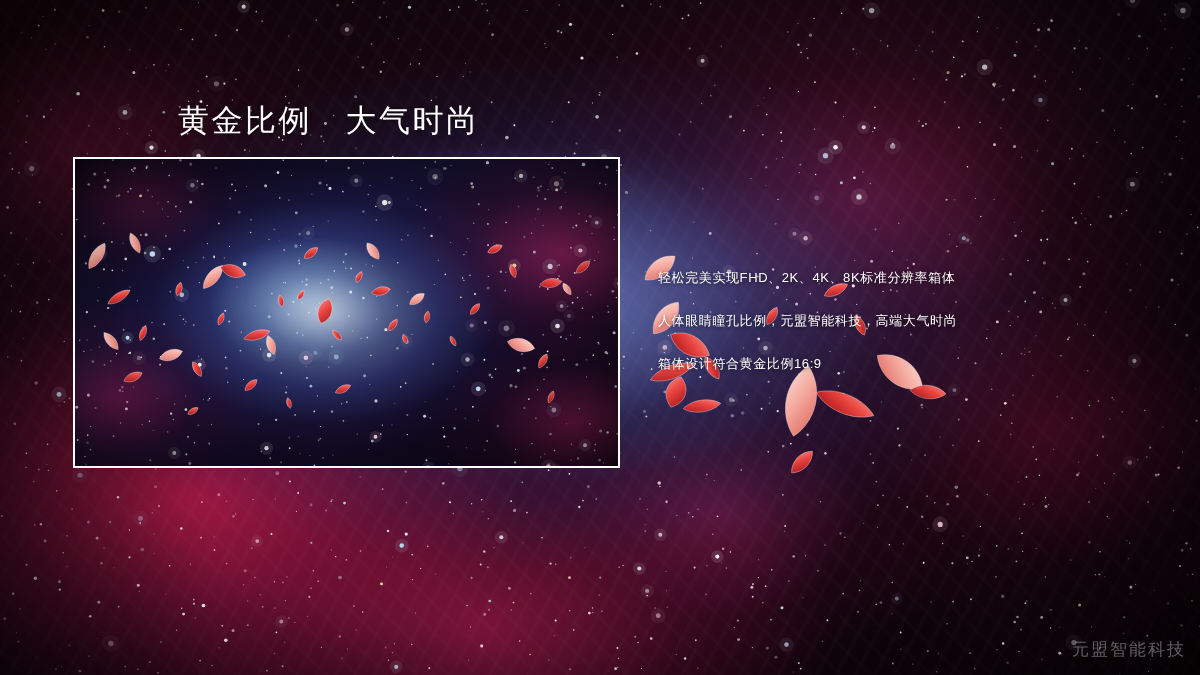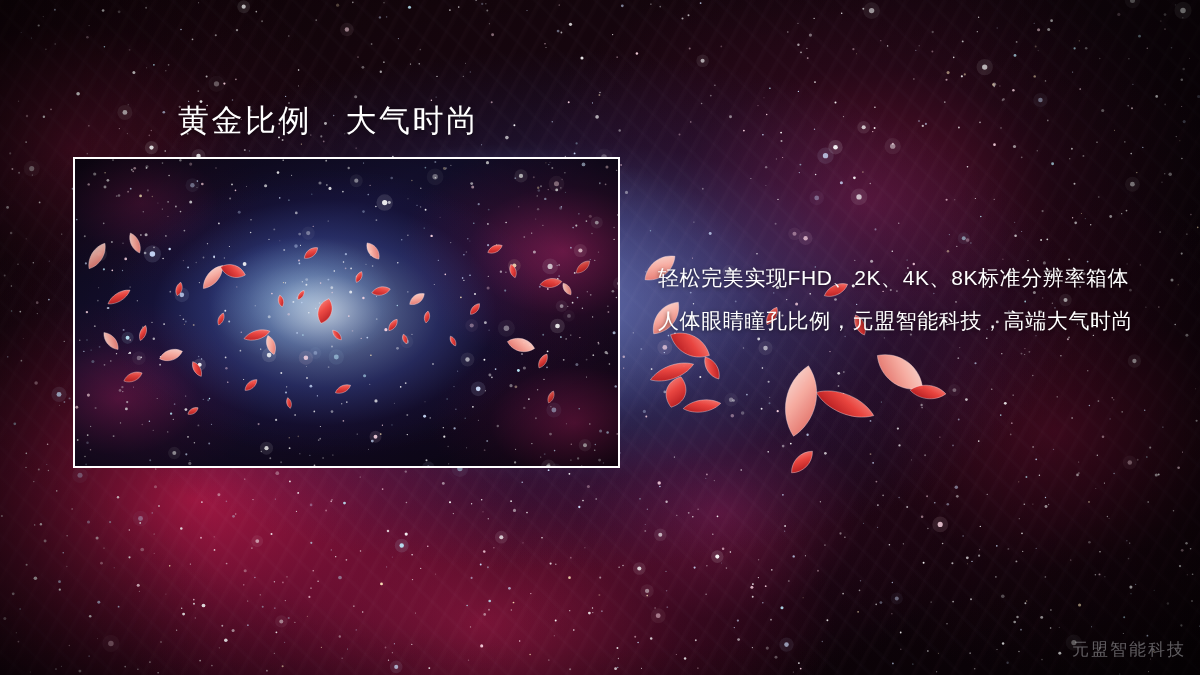--- a/index.html
+++ b/index.html
@@ -161,21 +161,21 @@
     text-shadow: 0 1px 5px rgba(0,0,0,0.55);
   }
   #body-copy {
     position: absolute;
     left: 658px;
     top: 256px;
     width: 520px;
   }
   #body-copy .line {
     color: #ffffff;
-    font-size: 21px;
+    font-size: 13px;
     font-weight: 400;
     letter-spacing: 0.6px;
     line-height: 43px;
     white-space: nowrap;
     text-shadow: 0 1px 4px rgba(0,0,0,0.6);
   }
   #watermark {
     position: absolute;
     right: 14px;
     bottom: 14px;
@@ -2779,16 +2779,17 @@
              C -5.0600000000000005 5, -5.775 -4.2, 0 -10 Z" fill="url(#petals-bg-pg14)"></path>
       <path d="M 0 -10
              C 5.775 -4.2, 5.0600000000000005 5, 0 10
              C -5.0600000000000005 5, -5.775 -4.2, 0 -10 Z" fill="none" stroke="rgba(255,228,232,0.55)" stroke-width="0.7"></path>
     </g>
     </svg>
 
   <div id="body-copy">
     <div class="line">轻松完美实现FHD、2K、4K、8K标准分辨率箱体</div>
     <div class="line">人体眼睛瞳孔比例，元盟智能科技，高端大气时尚</div>
+    <div class="line">箱体设计符合黄金比例16:9</div>
   </div>
 
   <div id="watermark">元盟智能科技</div>
 </div>
 
 </body></html>

